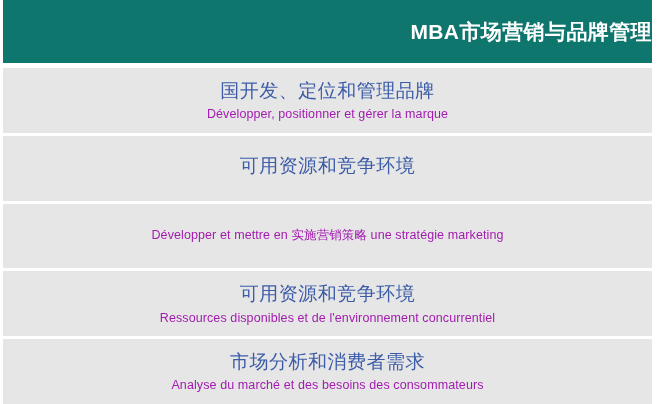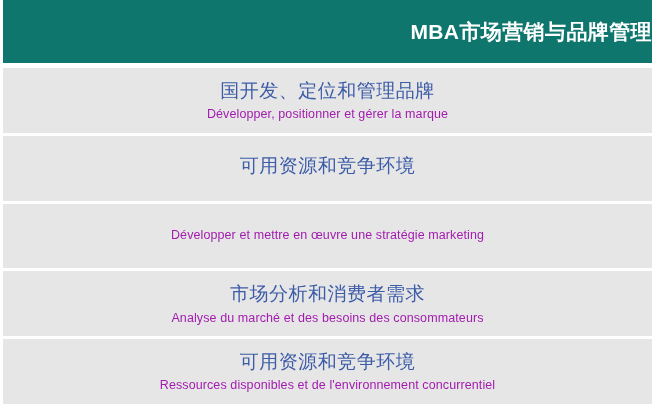--- a/index.html
+++ b/index.html
@@ -107,27 +107,27 @@
     <div class="row">
       <div class="row-title">国开发、定位和管理品牌</div>
       <div class="row-subtitle">Développer, positionner et gérer la marque</div>
     </div>
 
     <div class="row">
       <div class="row-title">可用资源和竞争环境</div>
     </div>
 
     <div class="row">
-      <div class="row-subtitle">Développer et mettre en œuvre une stratégie marketing</div>
+      <div class="row-subtitle">Développer et mettre en 实施营销策略 une stratégie marketing</div>
+    </div>
+
+    <div class="row">
+      <div class="row-title">可用资源和竞争环境</div>
+      <div class="row-subtitle">Ressources disponibles et de l'environnement concurrentiel</div>
     </div>
 
     <div class="row">
       <div class="row-title">市场分析和消费者需求</div>
       <div class="row-subtitle">Analyse du marché et des besoins des consommateurs</div>
     </div>
 
-    <div class="row">
-      <div class="row-title">可用资源和竞争环境</div>
-      <div class="row-subtitle">Ressources disponibles et de l'environnement concurrentiel</div>
-    </div>
-
   </div>
 </div>
 
 </body></html>

